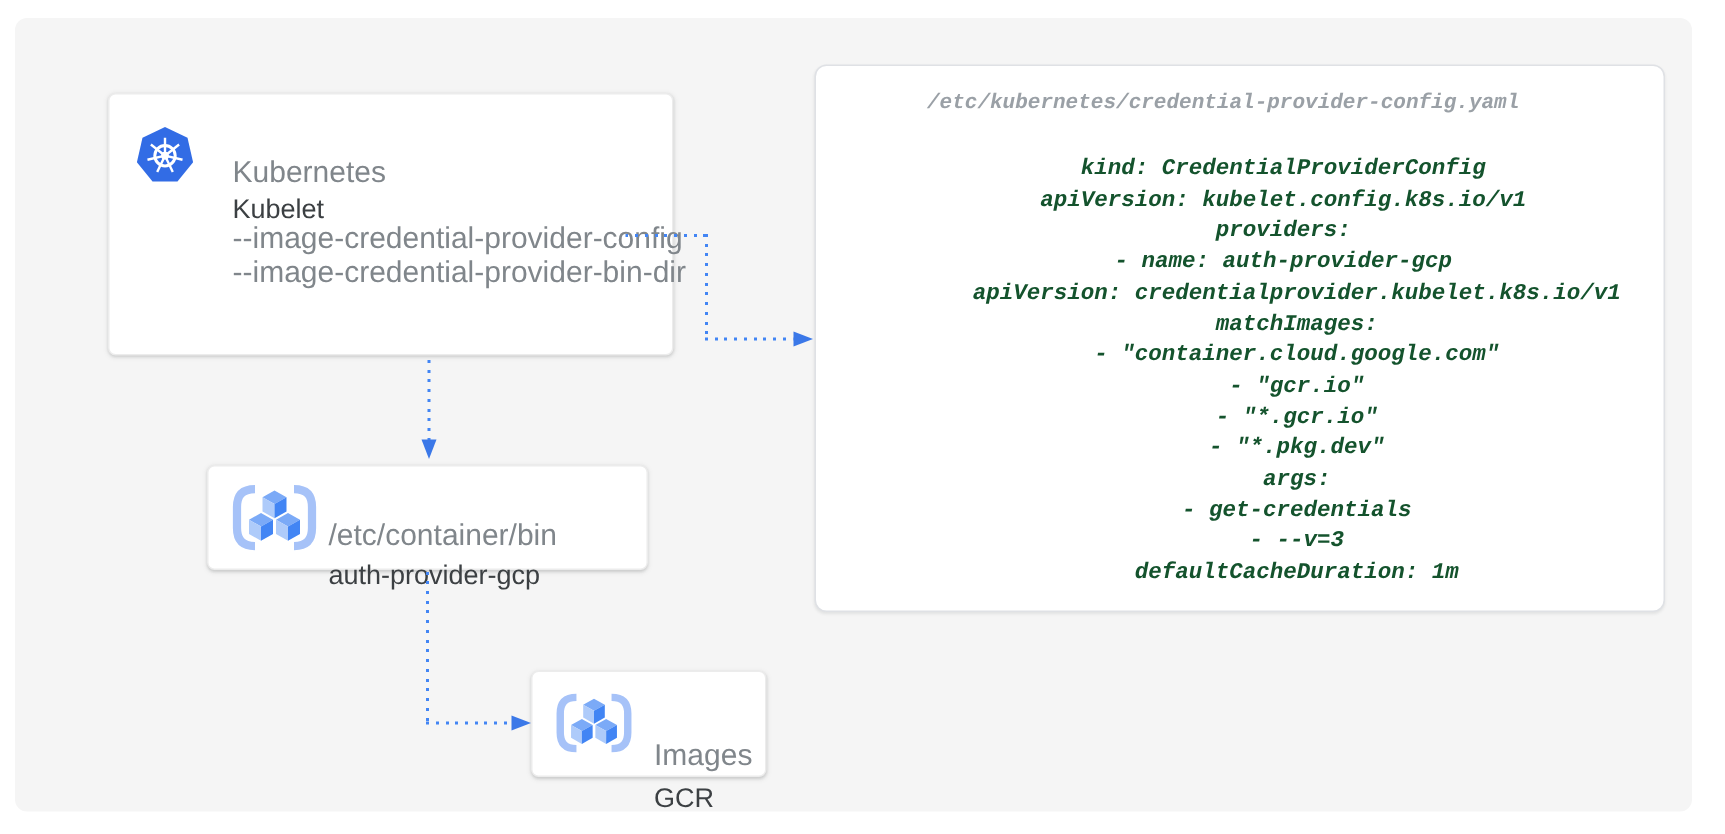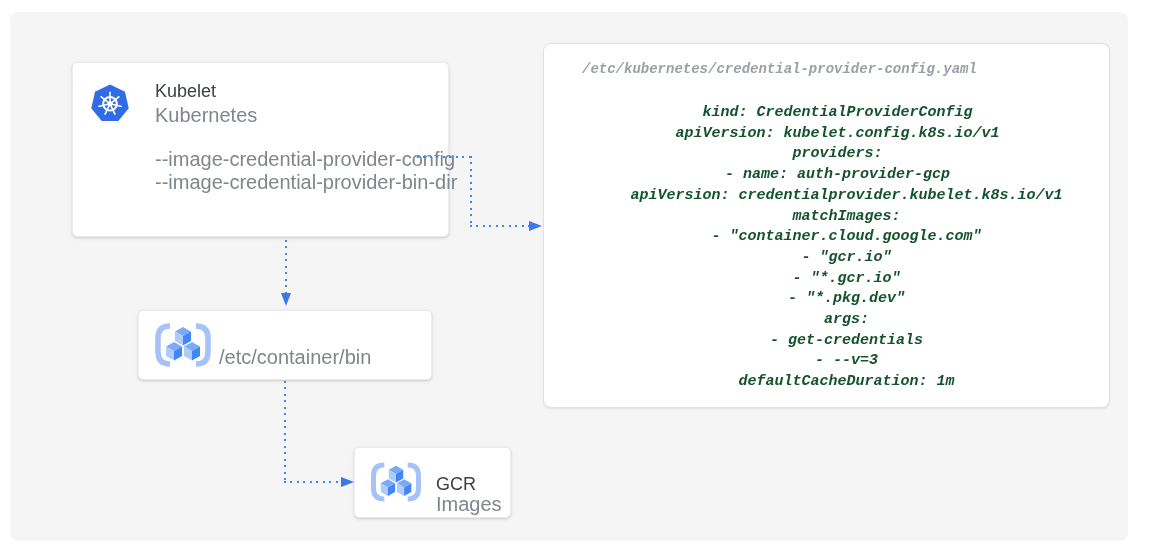--- a/index.html
+++ b/index.html
@@ -14,29 +14,29 @@
   .card {
     position: absolute; background: #ffffff; border-radius: 5px;
     border: 1px solid #ececec;
     box-shadow: 0 1px 2px rgba(60,64,67,.18), 0 1px 4px rgba(60,64,67,.08);
   }
   .card-kubelet { left: 62px; top: 50px; width: 377px; height: 175px; }
   .card-auth    { left: 128px; top: 298px; width: 294px; height: 70px; }
   .card-gcr     { left: 344px; top: 435px; width: 157px; height: 71px; }
 
   .node-icon { position: absolute; }
-  .title    { position: absolute; font-size: 18px; line-height: 24px; color: #3c4043; white-space: nowrap; }
+  .title    { position: absolute; font-size: 18px; line-height: 24px; color: #3c4043; white-space: nowrap; margin-top: 48px; }
   .subtitle { position: absolute; font-size: 20px; line-height: 20px; color: #80868b; white-space: nowrap; }
   .flags    { position: absolute; left: 82px; top: 85px; font-size: 20px; line-height: 23px; color: #80868b; white-space: nowrap; }
 
   .panel {
     position: absolute; left: 533px; top: 31px; width: 567px; height: 365px;
     background: #ffffff; border: 1px solid #dfe1e5; border-radius: 8px;
     box-shadow: 0 1px 2px rgba(60,64,67,.10);
-    padding: 15px 16px 16px 38px;
+    padding: 15px 16px 16px 74px;
   }
   .code-filename {
     font-family: "Liberation Mono", monospace; font-style: italic; font-weight: 700;
     font-size: 14px; line-height: 20px; color: #9aa0a6; margin-bottom: 24px; white-space: pre;
   }
   .code-body {
     font-family: "Liberation Mono", monospace; font-style: italic; font-weight: 700;
     font-size: 15px; line-height: 20.7px; color: #14532d; white-space: pre; text-align: center;
   }
 
@@ -96,20 +96,21 @@
     <div class="flags">
       <div>--image-credential-provider-config</div>
       <div>--image-credential-provider-bin-dir</div>
     </div>
   </div>
 
   <div class="card card-auth">
     <svg class="node-icon" style="left:14px;top:10px" width="60" height="48">
       <use href="#icon-gcr"></use>
     </svg>
+    <div class="title" style="left:80px;top:12px">auth-provider-gcp</div>
     <div class="subtitle" style="left:80px;top:36px">/etc/container/bin</div>
   </div>
 
   <div class="card card-gcr">
     <svg class="node-icon" style="left:14px;top:12px" width="54" height="44" viewBox="0 0 60 48">
       <use href="#icon-gcr"></use>
     </svg>
     <div class="title" style="left:81px;top:24px">GCR</div>
     <div class="subtitle" style="left:81px;top:46px">Images</div>
   </div>

